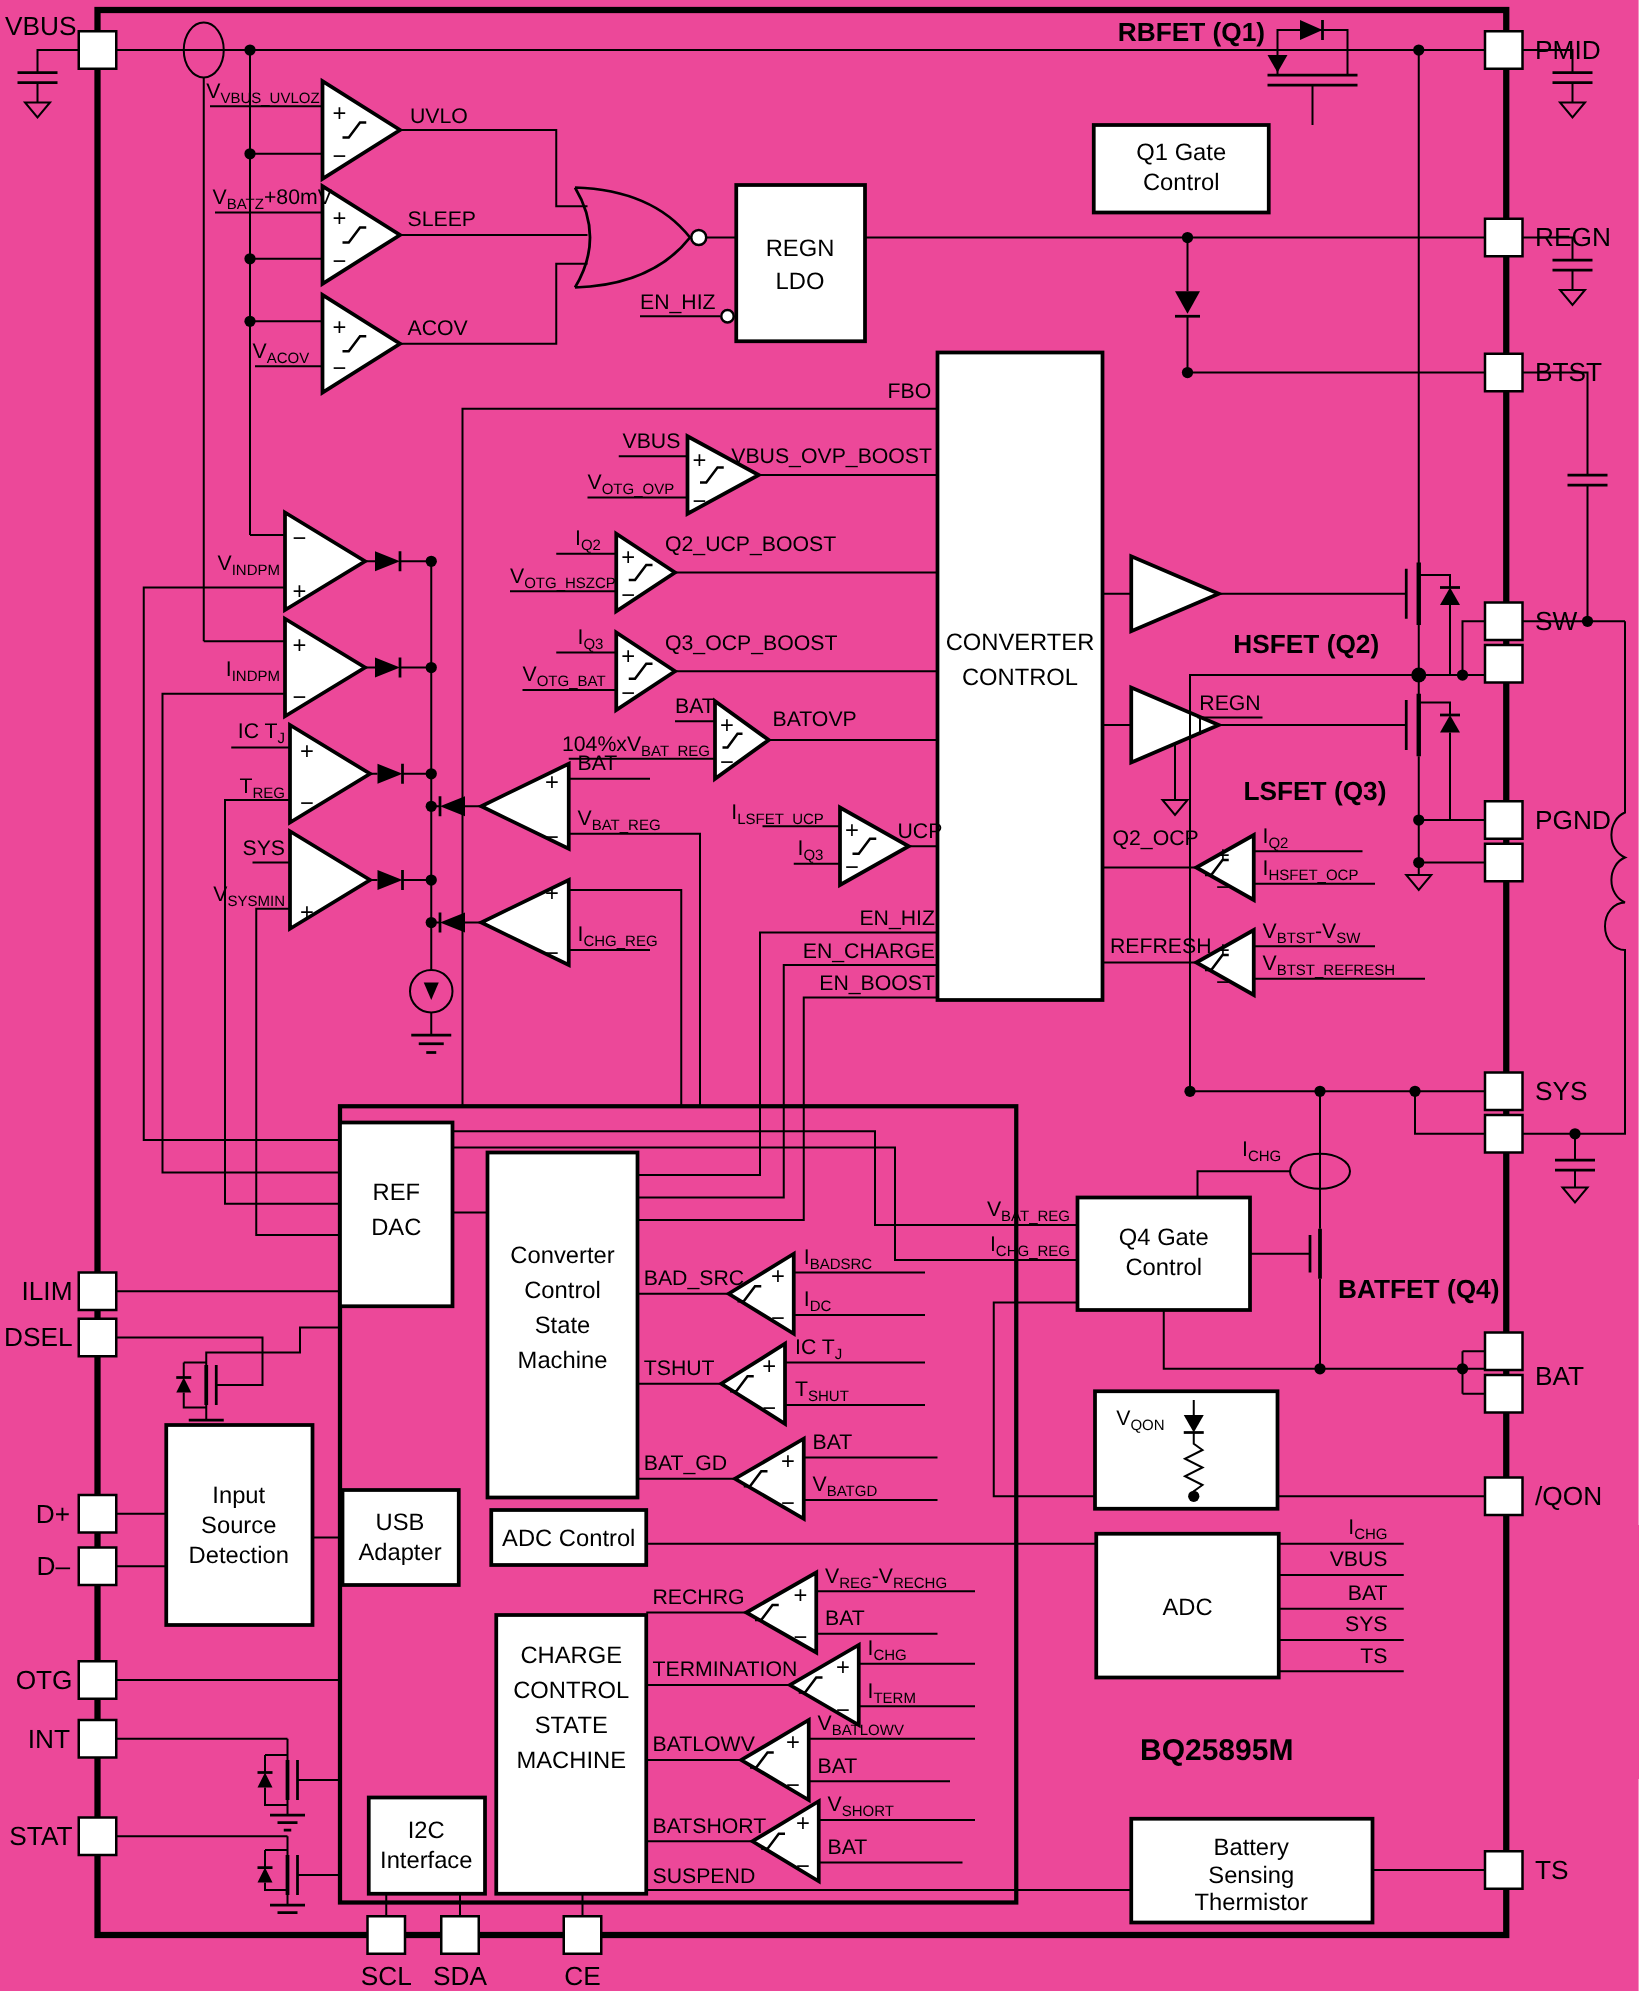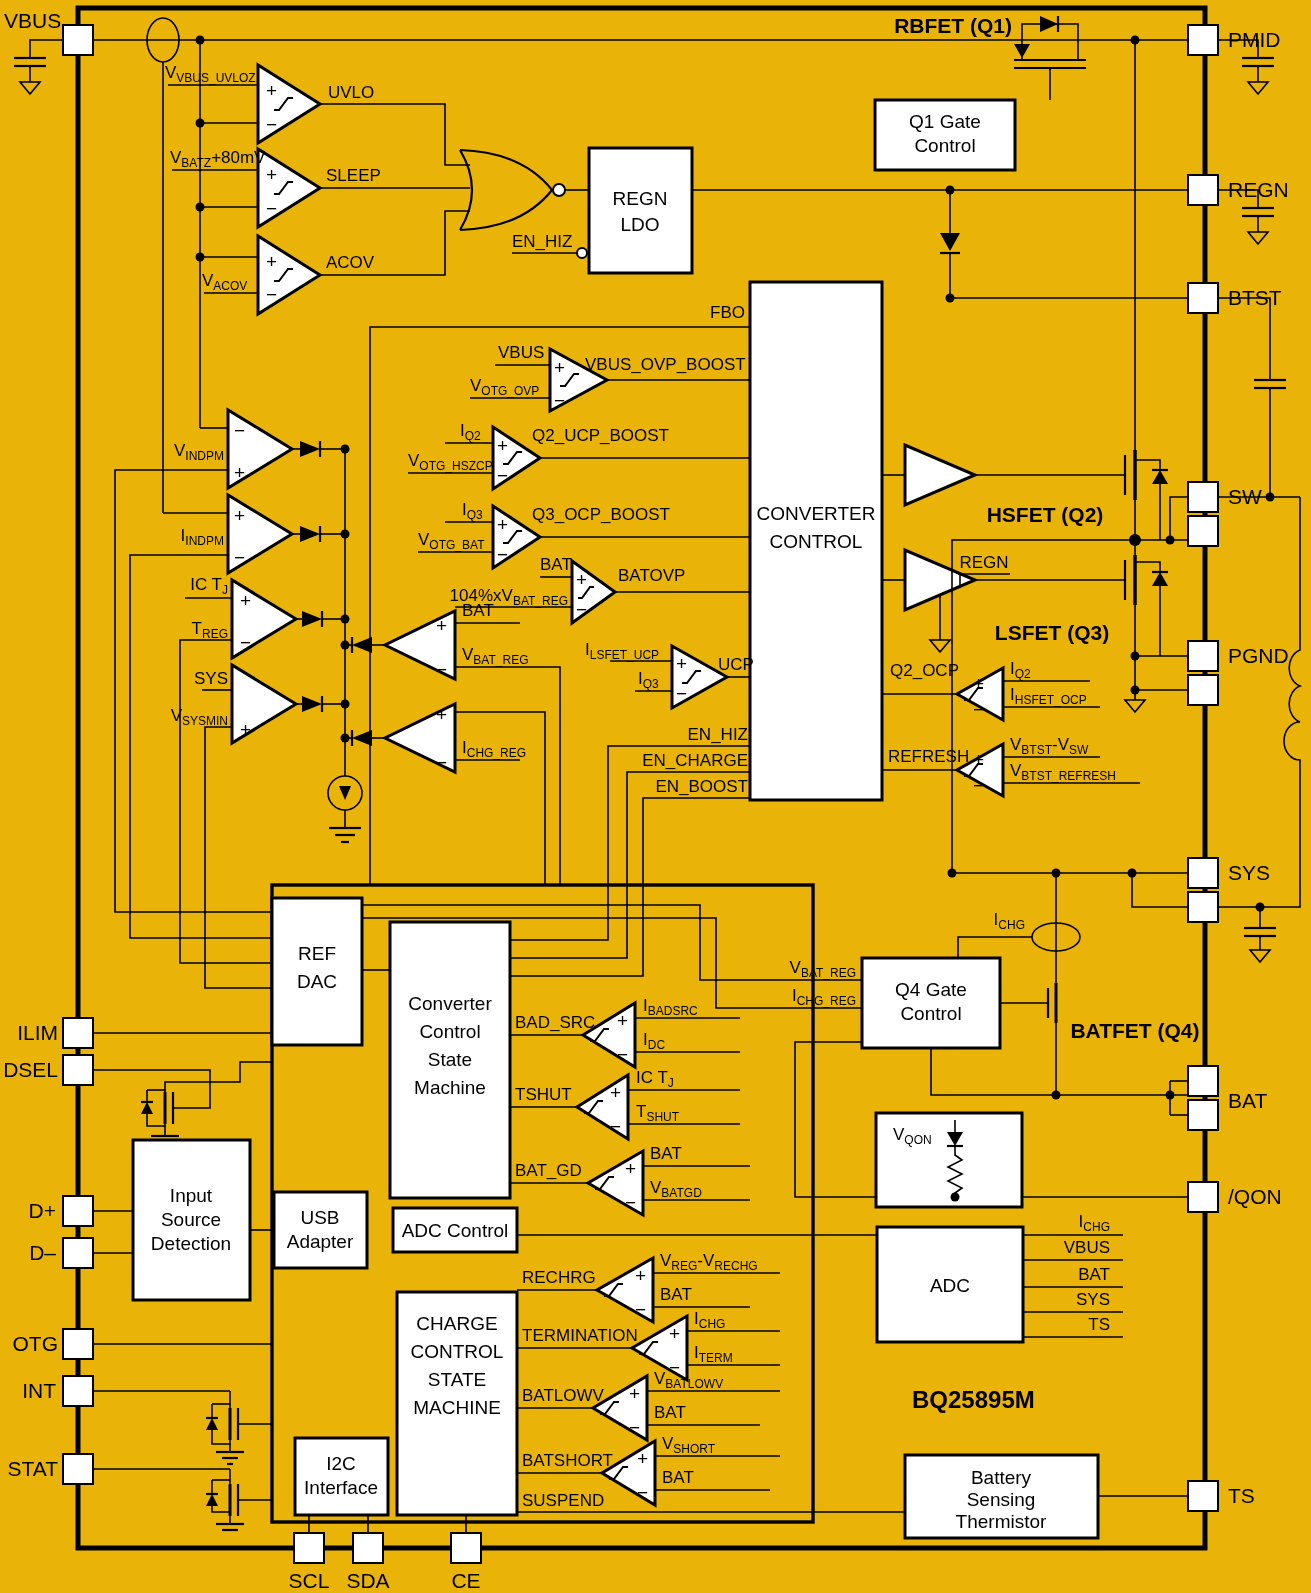--- a/index.html
+++ b/index.html
@@ -1,16 +1,16 @@
 <!DOCTYPE html>
 <html><head>
 <meta charset="utf-8">
 <style>
   html,body{margin:0;padding:0;background:#fff}
-  .page{width:1311px;height:1593px;position:relative;background:#eab308}
+  .page{width:1311px;height:1593px;position:relative;background:#ec4899}
   svg{font-family:"Liberation Sans","DejaVu Sans",sans-serif;display:block}
   text{fill:#000;stroke:none}
   .ln{stroke:#000;stroke-width:1.6;fill:none}
   .ln2{stroke:#000;stroke-width:2.2;fill:none}
   .thk{stroke:#000;stroke-width:5;fill:none}
   .bx{stroke:#000;stroke-width:3;fill:#fff}
   .cnt{stroke:#000;stroke-width:3.4;fill:none}
   .cmp{stroke:#000;stroke-width:3;fill:#fff}
   .pin{stroke:#000;stroke-width:2;fill:#fff}
   .dot{fill:#000;stroke:none}

